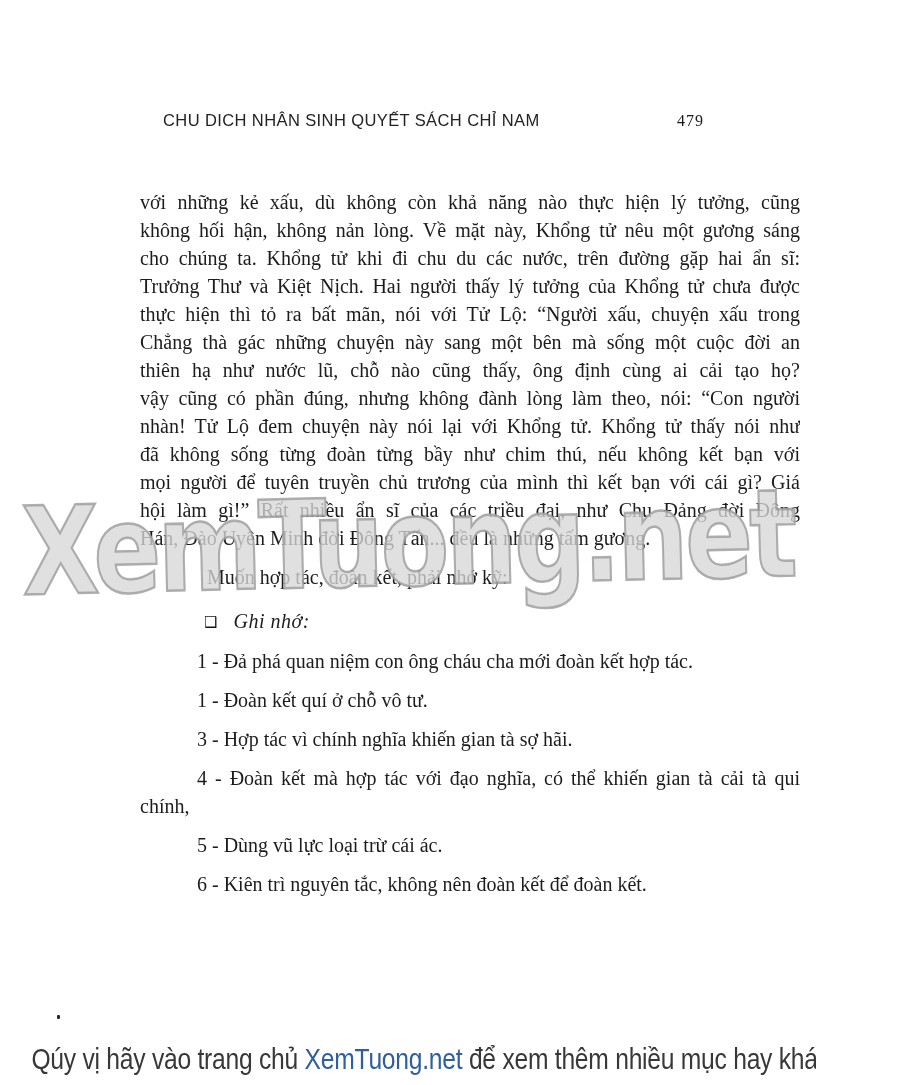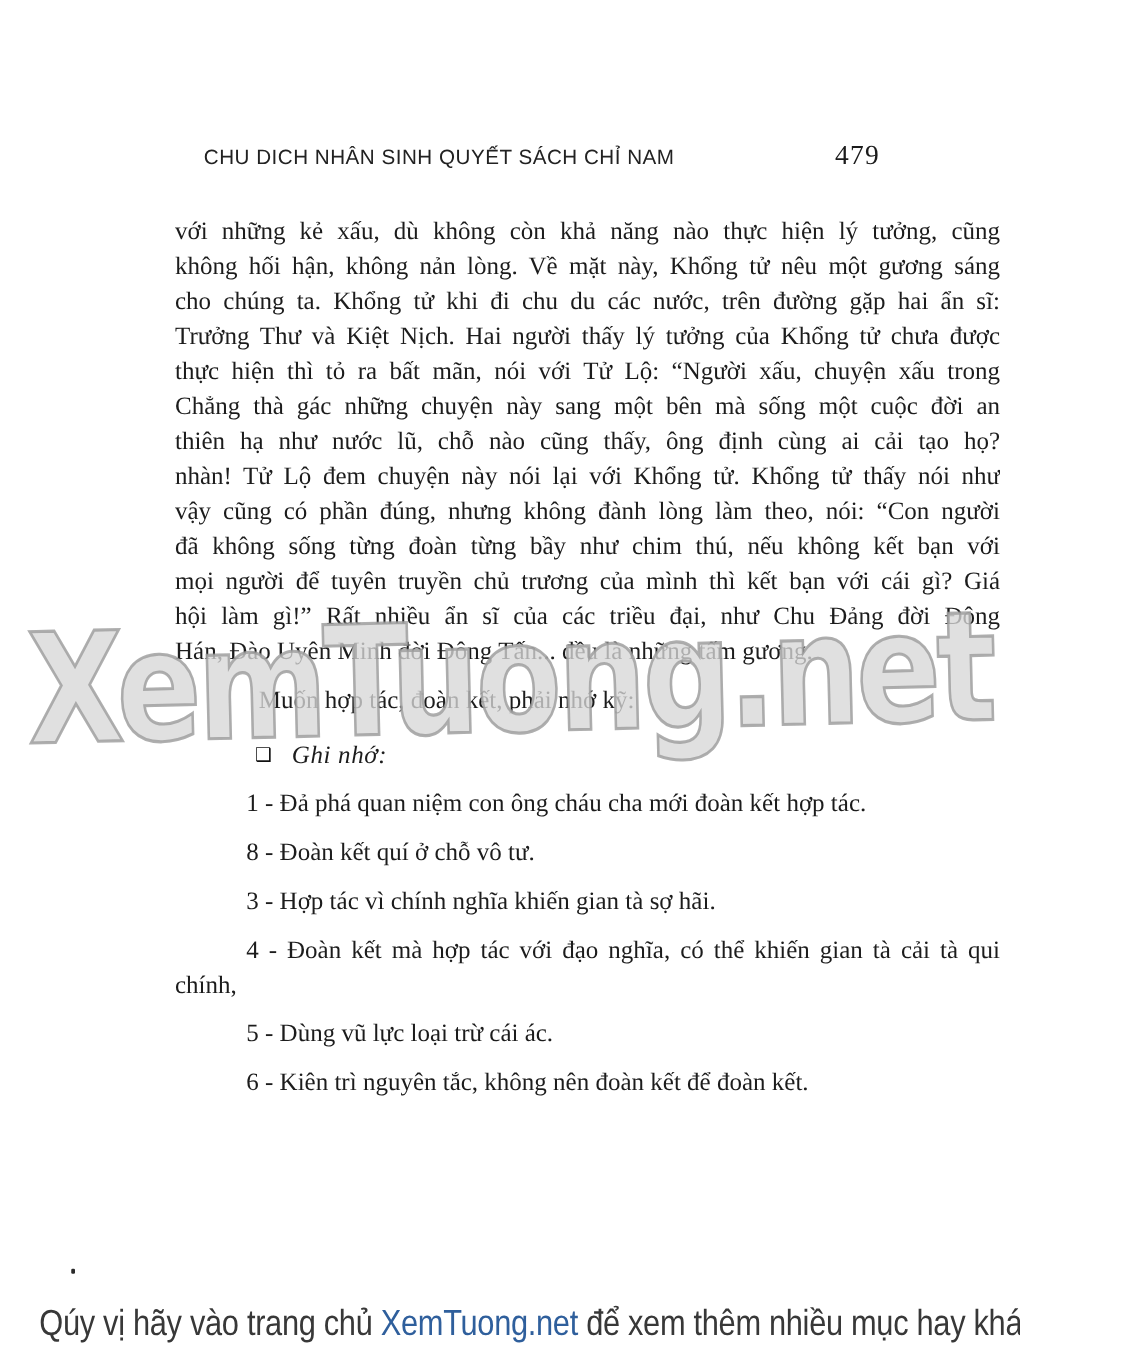--- a/index.html
+++ b/index.html
@@ -22,29 +22,29 @@
     font-family: "Liberation Sans", sans-serif;
     font-size: 16.5px;
     letter-spacing: 0.4px;
     color: #222222;
     display: flex;
     justify-content: space-between;
     align-items: baseline;
   }
   .page-number {
     font-family: "Liberation Serif", serif;
-    font-size: 22px;
+    font-size: 16px;
     letter-spacing: 1px;
     color: #1b1b1b;
   }
   
   .content {
     position: absolute;
     left: 140px;
-    top: 171px;
+    top: 188px;
     width: 660px;
     z-index: 1;
     font-size: 20px;
     line-height: 28px;
   }
   .para-line {
     text-align: justify;
     text-align-last: justify;
     height: 28px;
     overflow: hidden;
@@ -142,37 +142,37 @@
 
   <div class="content">
     <div class="paragraph">
         <div class="para-line">với những kẻ xấu, dù không còn khả năng nào thực hiện lý tưởng, cũng</div>
         <div class="para-line">không hối hận, không nản lòng. Về mặt này, Khổng tử nêu một gương sáng</div>
         <div class="para-line">cho chúng ta. Khổng tử khi đi chu du các nước, trên đường gặp hai ẩn sĩ:</div>
         <div class="para-line">Trưởng Thư và Kiệt Nịch. Hai người thấy lý tưởng của Khổng tử chưa được</div>
         <div class="para-line">thực hiện thì tỏ ra bất mãn, nói với Tử Lộ: “Người xấu, chuyện xấu trong</div>
         <div class="para-line">Chẳng thà gác những chuyện này sang một bên mà sống một cuộc đời an</div>
         <div class="para-line">thiên hạ như nước lũ, chỗ nào cũng thấy, ông định cùng ai cải tạo họ?</div>
+        <div class="para-line">vậy cũng có phần đúng, nhưng không đành lòng làm theo, nói: “Con người</div>
         <div class="para-line">nhàn! Tử Lộ đem chuyện này nói lại với Khổng tử. Khổng tử thấy nói như</div>
-        <div class="para-line">vậy cũng có phần đúng, nhưng không đành lòng làm theo, nói: “Con người</div>
         <div class="para-line">đã không sống từng đoàn từng bầy như chim thú, nếu không kết bạn với</div>
         <div class="para-line">mọi người để tuyên truyền chủ trương của mình thì kết bạn với cái gì? Giá</div>
         <div class="para-line">hội làm gì!” Rất nhiều ẩn sĩ của các triều đại, như Chu Đảng đời Đông</div>
         <div class="para-line">Hán, Đào Uyên Minh đời Đông Tấn... đều là những tấm gương.</div>
       </div>
 
     <div class="intro-line">Muốn hợp tác, đoàn kết, phải nhớ kỹ:</div>
 
     <div class="note-line">
       <span class="note-bullet">❑</span><span class="note-label">Ghi nhớ:</span>
     </div>
 
     <div class="list">
         <div class="list-item">1 - Đả phá quan niệm con ông cháu cha mới đoàn kết hợp tác.</div>
-        <div class="list-item">8 - Đoàn kết quí ở chỗ vô tư.</div>
+        <div class="list-item">1 - Đoàn kết quí ở chỗ vô tư.</div>
         <div class="list-item">3 - Hợp tác vì chính nghĩa khiến gian tà sợ hãi.</div>
         <div class="list-item">4 - Đoàn kết mà hợp tác với đạo nghĩa, có thể khiến gian tà cải tà qui chính,</div>
         <div class="list-item">5 - Dùng vũ lực loại trừ cái ác.</div>
         <div class="list-item">6 - Kiên trì nguyên tắc, không nên đoàn kết để đoàn kết.</div>
       </div>
   </div>
 
   <div class="watermark">XemTuong.net</div>
 
   <div class="speck"></div>

